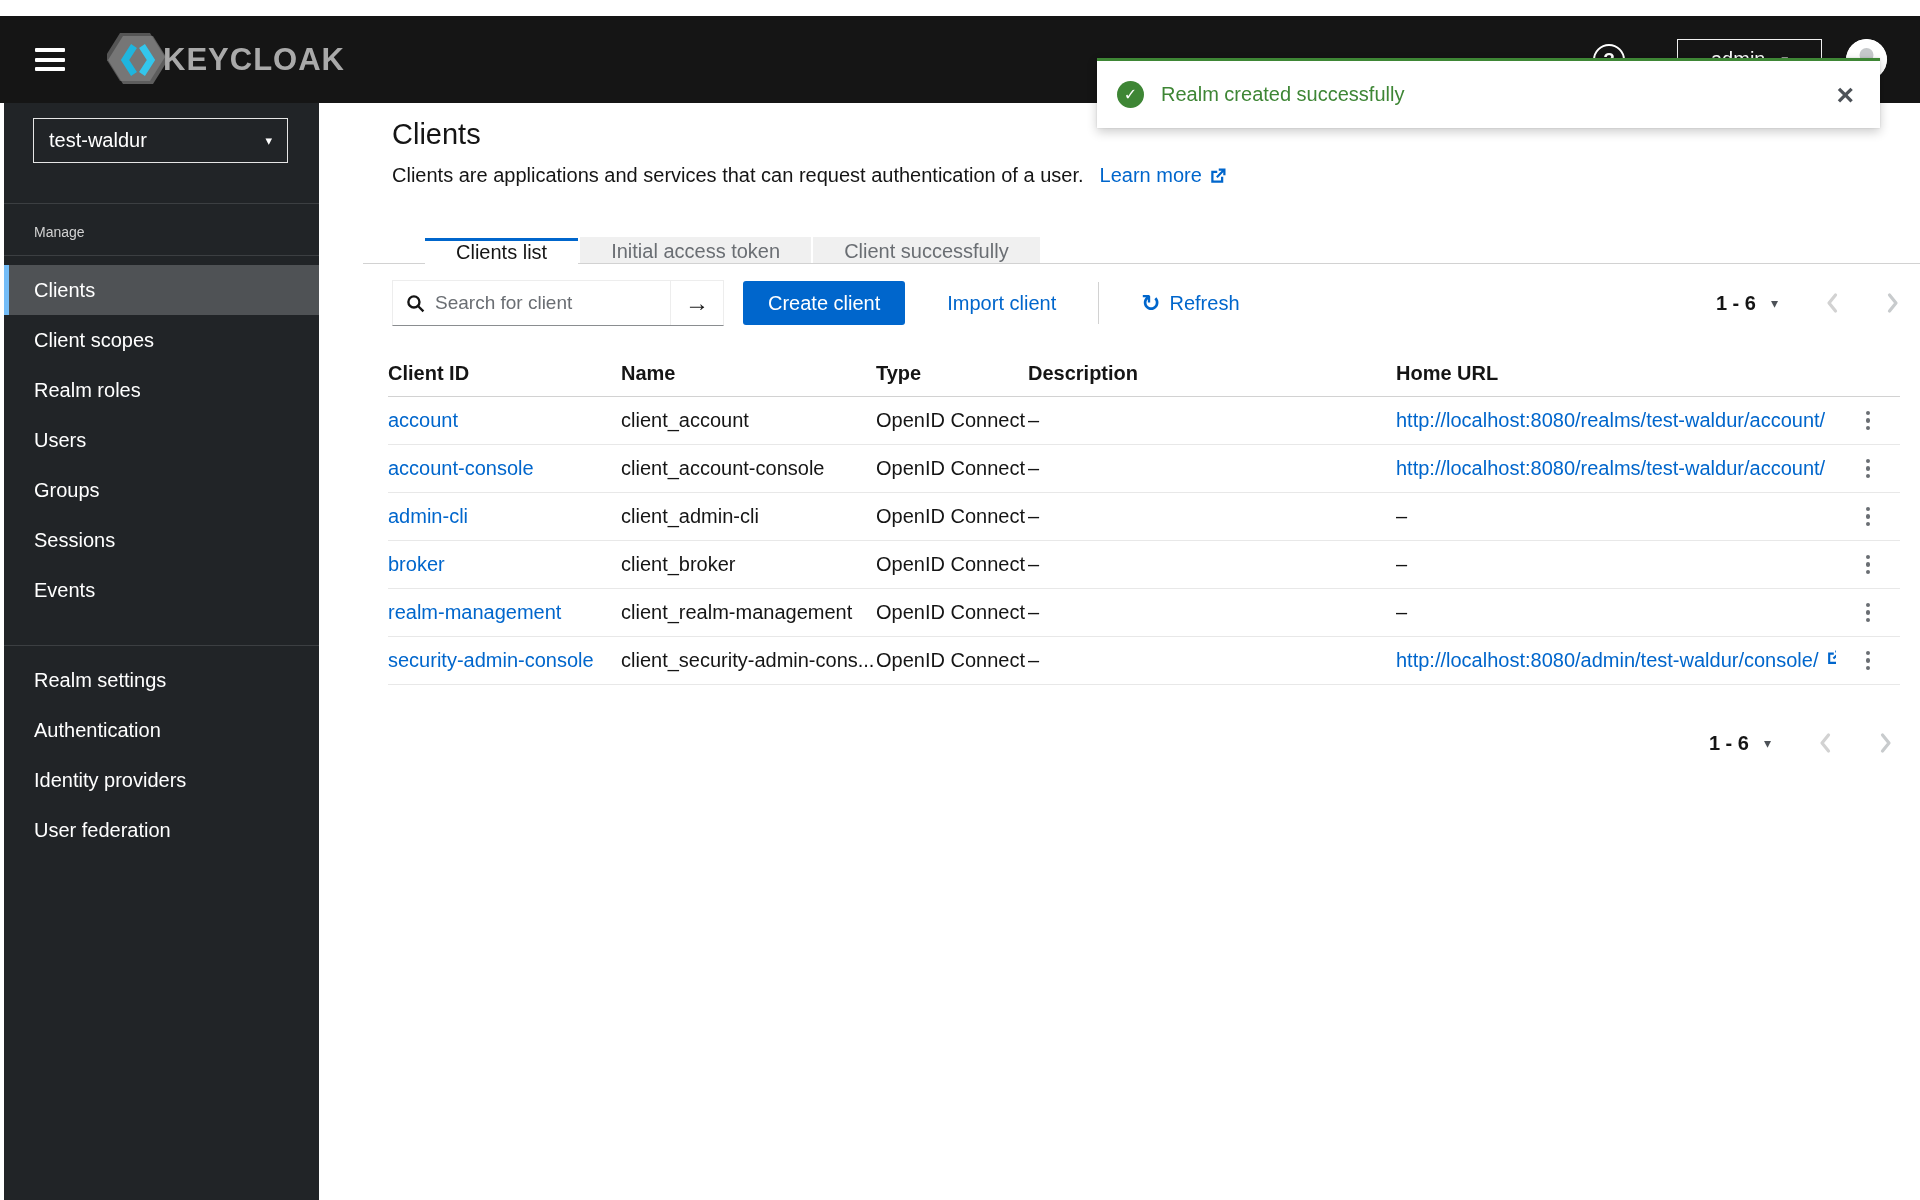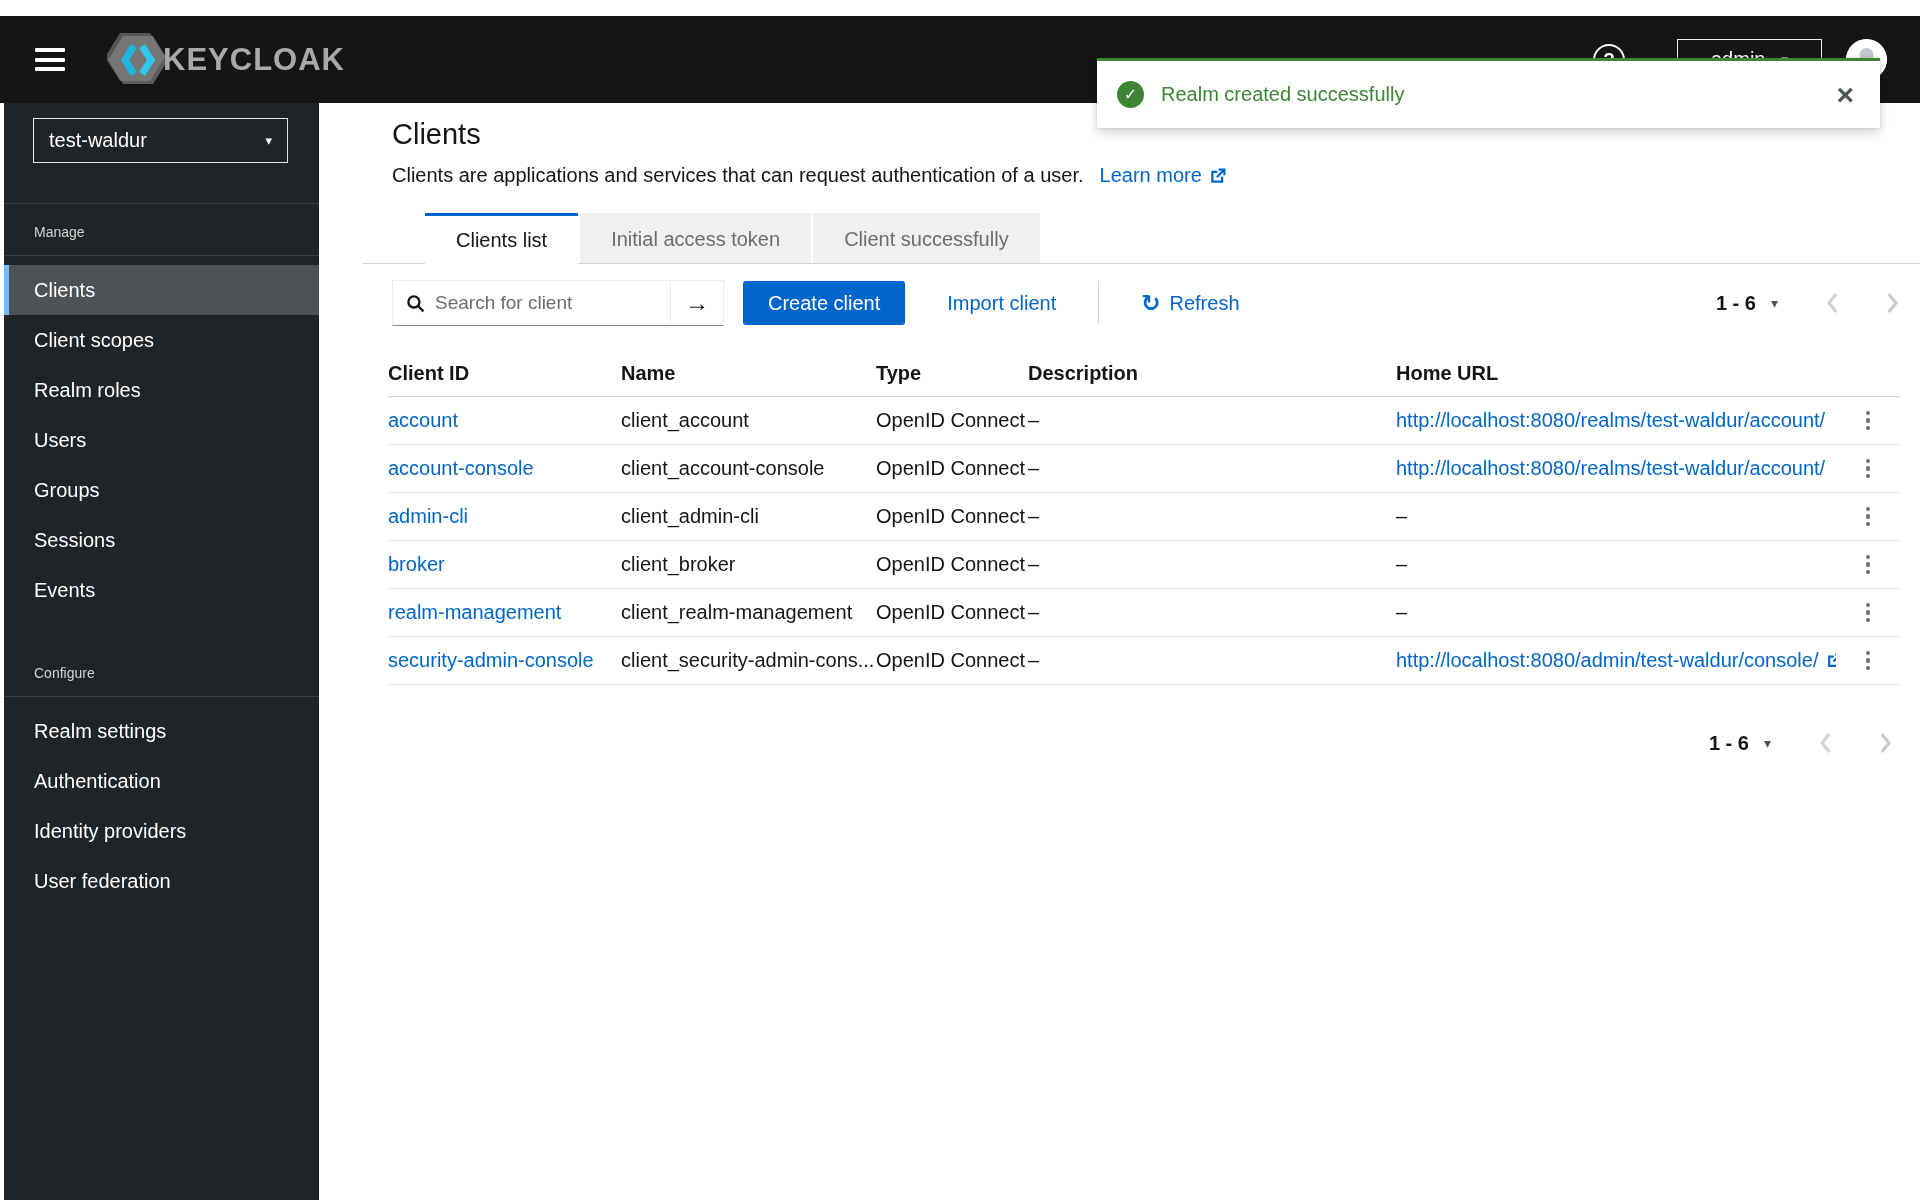--- a/index.html
+++ b/index.html
@@ -34,21 +34,21 @@
   .nav-item.active { background:#4f5255; border-left:5px solid var(--nav_active_accent,#73bcf7); padding-left:25px; }
   .cfg-gap { height:30px; }
 
   
   .main { margin-left:363px; padding-top:87px; }
   .content { padding-left:29px; padding-right:20px; }
   .page-title { font-size:29px; font-weight:500; color:#151515; margin-top:31px; }
   .desc { margin-top:13px; font-size:20px; color:#151515; }
   .learn { color:var(--accent,#0066cc); text-decoration:none; margin-left:16px; display:inline-flex; align-items:center; gap:7px; cursor:pointer; }
 
-  .tabs { margin-top:26px; display:flex; height:51px; padding-left:62px; border-bottom:1px solid #d2d2d2; }
+  .tabs { margin-top:26px; display:flex; height:51px; padding-left:62px; border-bottom:1px solid #d2d2d2;align-items:flex-end; }
   .tab { display:flex; align-items:center; padding:0 31px; font-size:20px; color:#6a6e73;
     background:#f0f0f0; margin-left:2px; border-top:3px solid transparent; cursor:pointer; }
   .tab.active { background:#fff; color:#151515; border-top:3px solid var(--accent,#0066cc); margin-bottom:-1px; margin-left:0; }
 
   .toolbar { margin-top:16px; display:flex; align-items:center; }
   .search-box { width:332px; height:46px; border:1px solid #ededed; border-bottom:1px solid #8a8d90;
     display:flex; align-items:center; background:#fff; }
   .search-box .mag { margin-left:13px; flex:none; display:flex; }
   .search-box input { border:none; outline:none; flex:1; min-width:0; font-size:19px; padding:0 8px 0 10px;
     font-family:inherit; color:#151515; }
@@ -68,21 +68,21 @@
   .pager .nav-chev { background:none; border:none; margin-left:47px; cursor:pointer; display:flex; align-items:center; }
   .toolbar .pager { margin-left:auto; }
 
   
   .table { margin-top:25px;padding-left:25px; }
   .trow { display:grid; grid-template-columns:233px 255px 152px 368px 1fr 64px; align-items:center; }
   .thead { height:46px; font-weight:bold; font-size:20px; border-bottom:1px solid #d2d2d2; }
   .tbody-row { height:48px; font-size:20px; border-bottom:1px solid #e8e8e8; }
   .cell { padding-right:14px; white-space:nowrap; overflow:hidden; }
   .cid a, .curl a { color:var(--accent,#0066cc); text-decoration:none; cursor:pointer; }
-  .curl a { display:inline-flex; align-items:center; gap:8px; }
+  .curl a { display:inline-flex; gap:8px; }
   .kebab { justify-self:center; background:none; border:none; cursor:pointer; display:flex; flex-direction:column; gap:3px; padding:6px 10px; }
   .kebab i { width:4.5px; height:4.5px; border-radius:50%; background:#6a6e73; }
 
   .pager-bottom { margin-top:46px; display:flex; justify-content:flex-end; padding-right:27px; }
 
   
   .toast { position:fixed; top:58px; right:40px; width:783px; height:70px; background:#fff; z-index:100;
     border-top:3px solid var(--success,#3e8635); box-shadow:0 4px 10px rgba(3,3,3,.2), 0 0 2px rgba(3,3,3,.12);
     display:flex; align-items:center; padding:0 22px 0 20px; }
   .toast .check { width:27px; height:27px; border-radius:50%; background:var(--success,#3e8635); color:#fff;
@@ -137,21 +137,20 @@
   <nav class="nav-list">
     <div class="nav-item active">Clients</div>
     <div class="nav-item">Client scopes</div>
     <div class="nav-item">Realm roles</div>
     <div class="nav-item">Users</div>
     <div class="nav-item">Groups</div>
     <div class="nav-item">Sessions</div>
     <div class="nav-item">Events</div>
   </nav>
   <div class="cfg-gap"></div>
-  <div class="section-title">Configure</div>
   <div class="side-divider tight"></div>
   <nav class="nav-list">
     <div class="nav-item">Realm settings</div>
     <div class="nav-item">Authentication</div>
     <div class="nav-item">Identity providers</div>
     <div class="nav-item">User federation</div>
   </nav>
 </aside>
 
 <main class="main">

